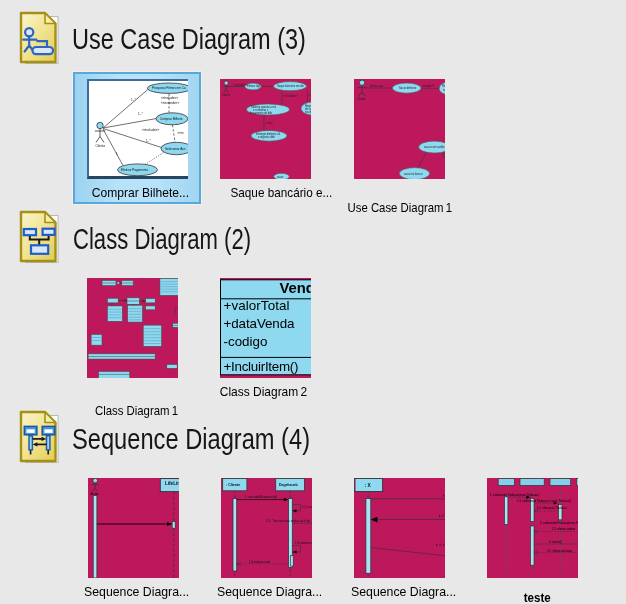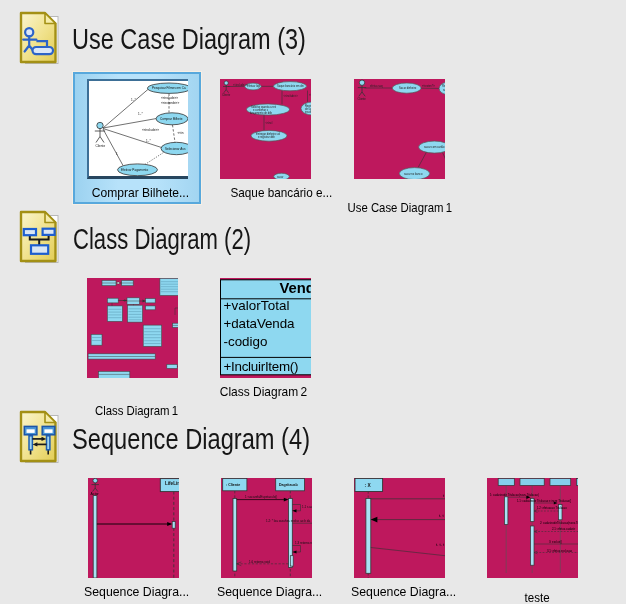--- a/index.html
+++ b/index.html
@@ -358,13 +358,13 @@
   </div>
 
 <div class="lbl" id="l1" style="left:76px;top:185.3px;width:128px;"><span id="l1s" style="display:inline-block;transform:scaleX(0.929);">Comprar Bilhete...</span></div>
 <div class="lbl" id="l2" style="left:217px;top:185.3px;width:128px;"><span id="l2s" style="display:inline-block;transform:scaleX(0.903);">Saque bancário e...</span></div>
 <div class="lbl" id="l3" style="left:336px;top:200px;width:128px;"><span id="l3s" style="display:inline-block;transform:scaleX(0.874);">Use Case Diagram 1</span></div>
 <div class="lbl" id="l4" style="left:73px;top:384.3px;width:128px;margin-top:19px;"><span id="l4s" style="display:inline-block;transform:scaleX(0.875);">Class Diagram 1</span></div>
 <div class="lbl" id="l5" style="left:200px;top:384.3px;width:128px;"><span id="l5s" style="display:inline-block;transform:scaleX(0.92);">Class Diagram 2</span></div>
 <div class="lbl" id="l6" style="left:73px;top:584.3px;width:128px;"><span id="l6s" style="display:inline-block;transform:scaleX(0.945);">Sequence Diagra...</span></div>
 <div class="lbl" id="l7" style="left:206px;top:584.3px;width:128px;"><span id="l7s" style="display:inline-block;transform:scaleX(0.945);">Sequence Diagra...</span></div>
 <div class="lbl" id="l8" style="left:340px;top:584.3px;width:128px;"><span id="l8s" style="display:inline-block;transform:scaleX(0.945);">Sequence Diagra...</span></div>
-<div class="lbl" id="l9" style="left:473px;top:590px;width:128px;"><span id="l9s" style="display:inline-block;transform:scaleX(0.89);">teste</span></div>
+<div class="lbl" id="l9" style="left:473px;top:590px;width:128px;font-weight:bold;"><span id="l9s" style="display:inline-block;transform:scaleX(0.89);">teste</span></div>
 
 </body></html>

